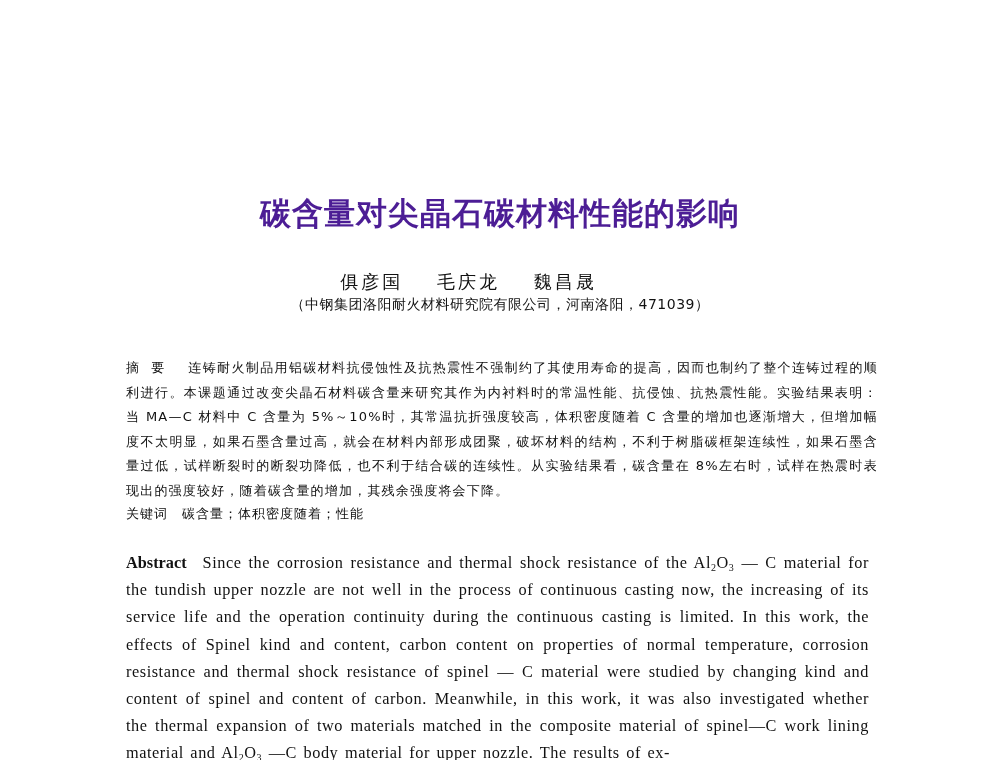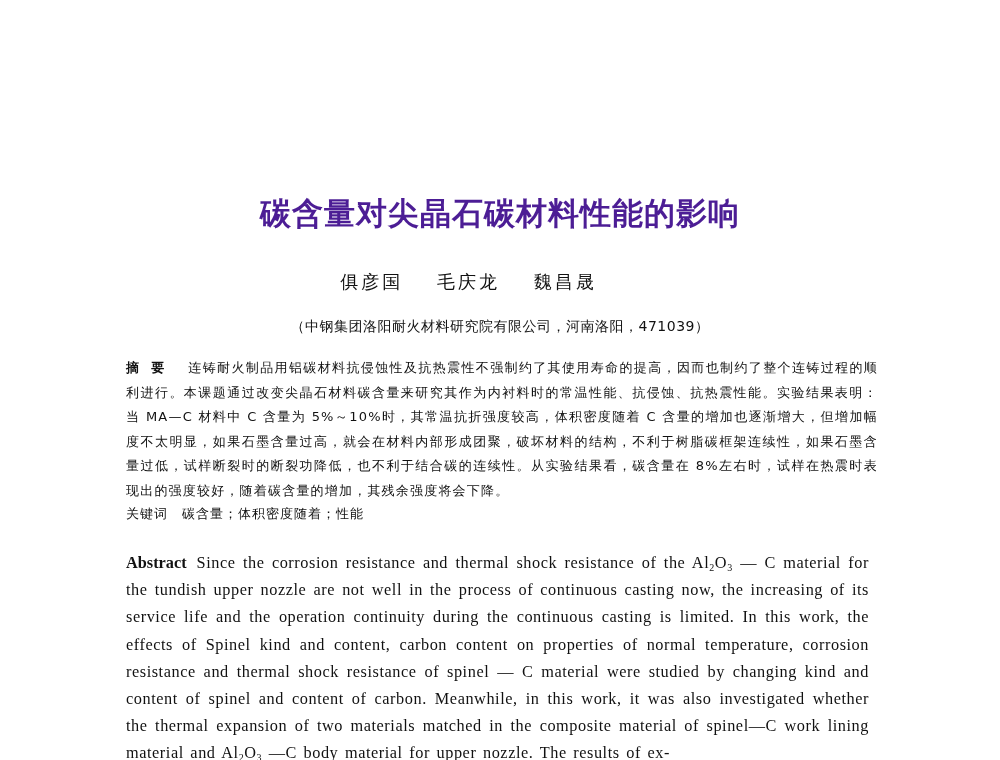--- a/index.html
+++ b/index.html
@@ -8,40 +8,40 @@
     position: absolute; left: 0; top: 193px; width: 1000px; text-align: center;
     font-family: "DejaVu Sans", sans-serif; font-weight: bold; font-size: 31px;
     letter-spacing: 1px; color: #4c1d95;
   }
   .authors {
     position: absolute; left: 0; top: 270px; width: 873px; text-align: center;
     font-family: "DejaVu Serif", serif; font-size: 18px; word-spacing: 0; margin-left: 32px;
   }
   .authors span { margin: 0 14px; letter-spacing: 3px; }
   .affil {
-    position: absolute; left: 0; top: 318px; width: 1000px; text-align: center;
+    position: absolute; left: 0; top: 296px; width: 1000px; text-align: center;
     font-family: "DejaVu Sans", sans-serif; font-size: 14px; letter-spacing: 0.5px;
   }
   .cn-abs {
     position: absolute; left: 126px; top: 356px; width: 752px;
     font-family: "DejaVu Sans", sans-serif; font-size: 13px; line-height: 24.5px;
     text-align: justify; letter-spacing: 1.2px;
   }
-  .cn-abs .lbl { font-weight: bold; margin-right: 12px; letter-spacing: 12px; margin-top: 25px; }
+  .cn-abs .lbl { font-weight: normal; margin-right: 12px; letter-spacing: 12px; margin-top: 25px; }
   .cn-kw {
     position: absolute; left: 126px; top: 502px; width: 752px;
     font-family: "DejaVu Sans", sans-serif; font-size: 13px; line-height: 24px; letter-spacing: 1px;
   }
   .cn-kw .lbl { font-weight: normal; margin-right: 14px; }
   .en-abs {
     position: absolute; left: 126px; top: 549px; width: 743px;
     font-family: "Liberation Serif", serif; font-size: 16.3px; line-height: 27.2px;
     text-align: justify; letter-spacing: 0.55px; word-spacing: 2px;
   }
-  .en-abs .lbl { font-weight: bold; margin-right: 10px; letter-spacing: 0; }
+  .en-abs .lbl { font-weight: bold; margin-right: 16px; letter-spacing: 0; }
   sub { font-size: 10px; vertical-align: -3px; line-height: 0; }
 </style>
 </head>
 <body>
 
 <div class="title">碳含量对尖晶石碳材料性能的影响</div>
 
 <div class="authors">
   <span>俱彦国</span>
   <span>毛庆龙</span>

